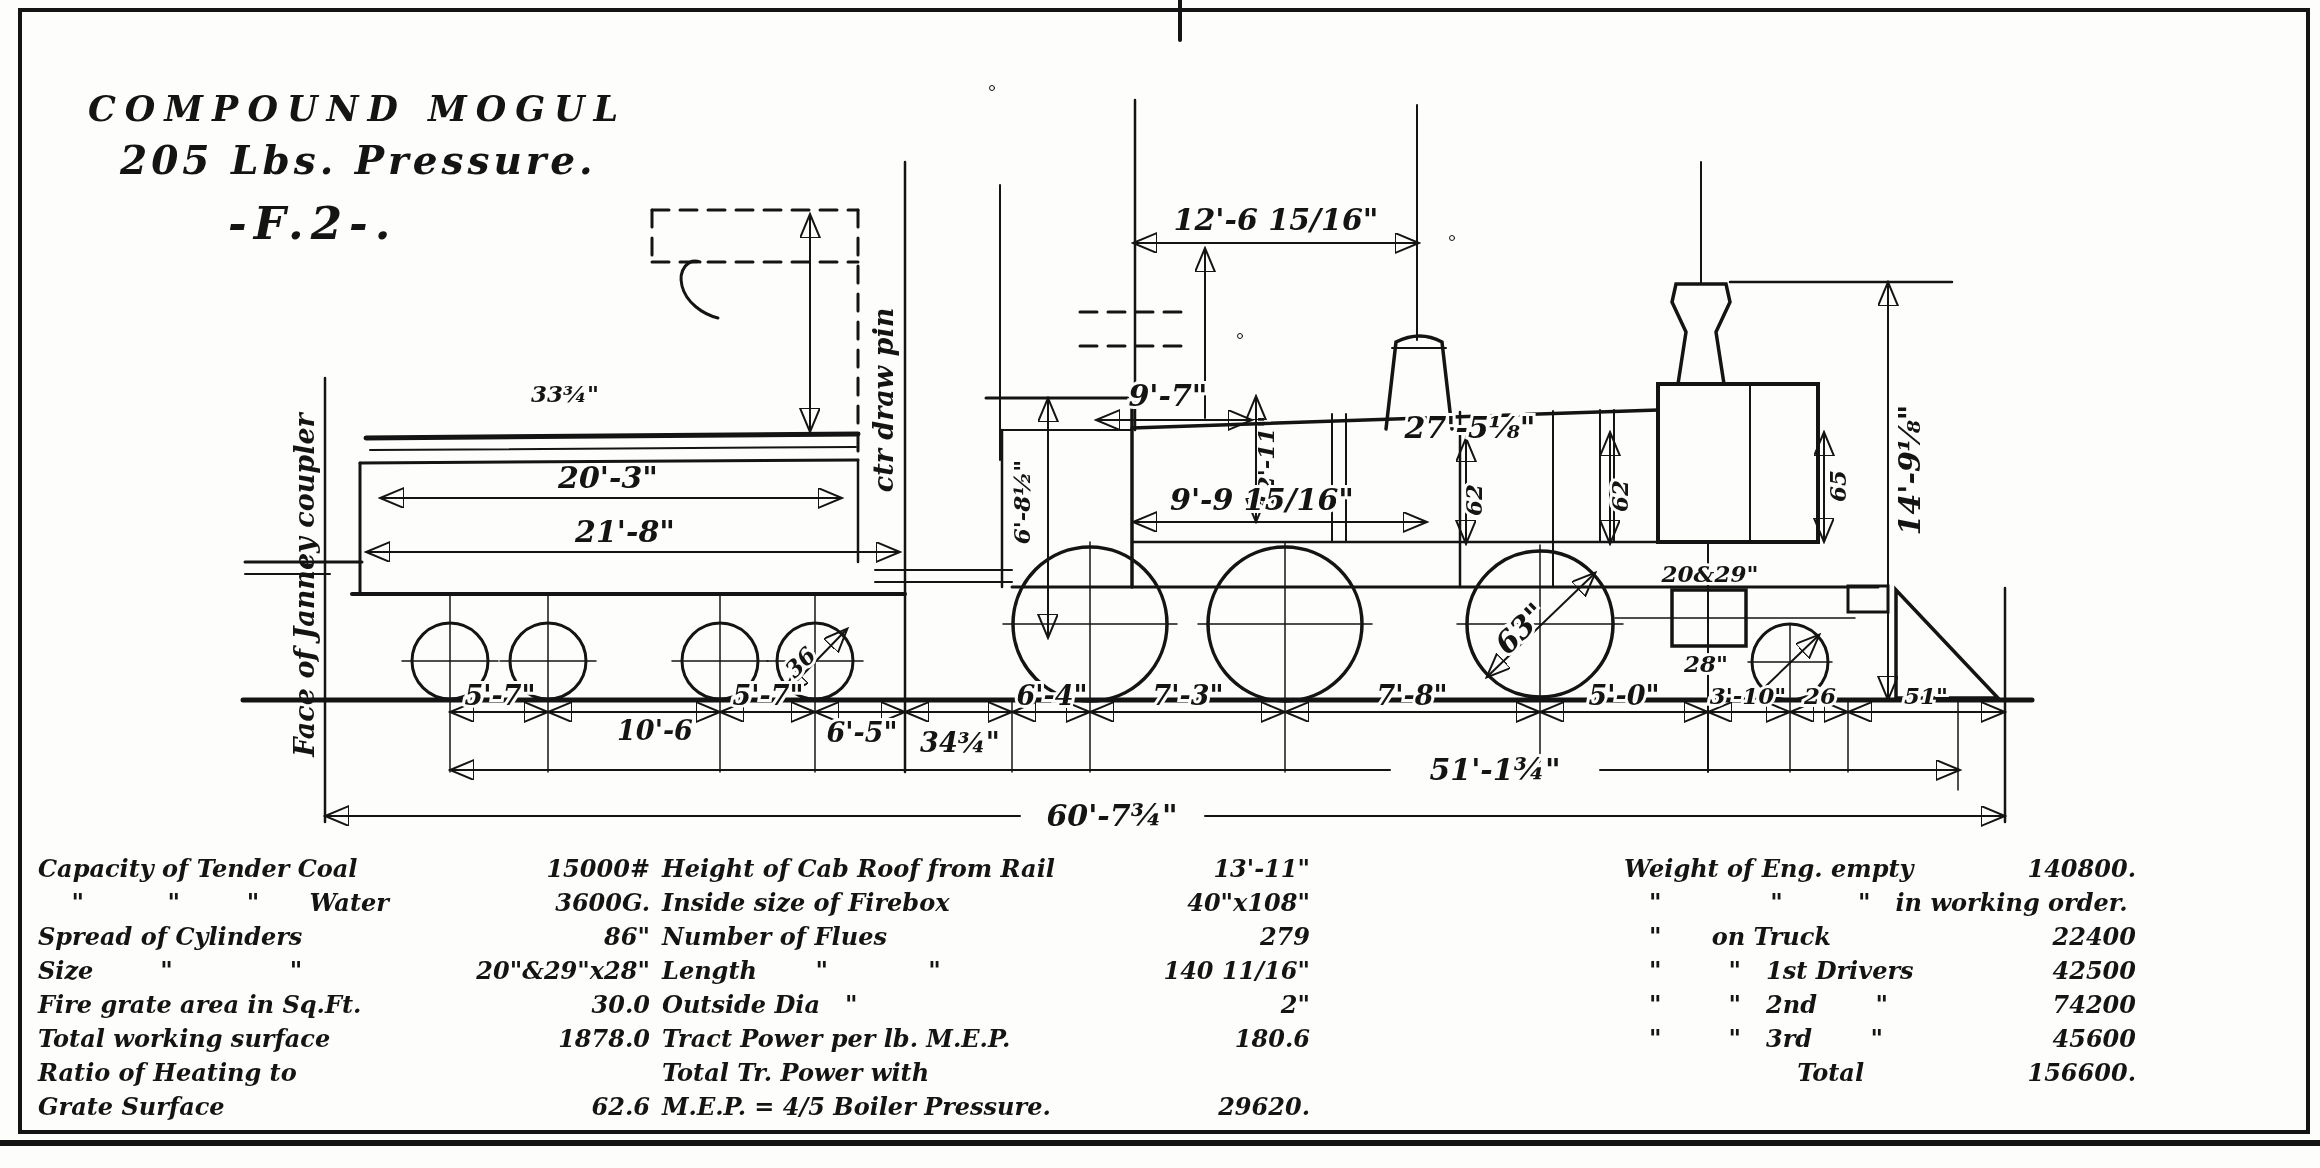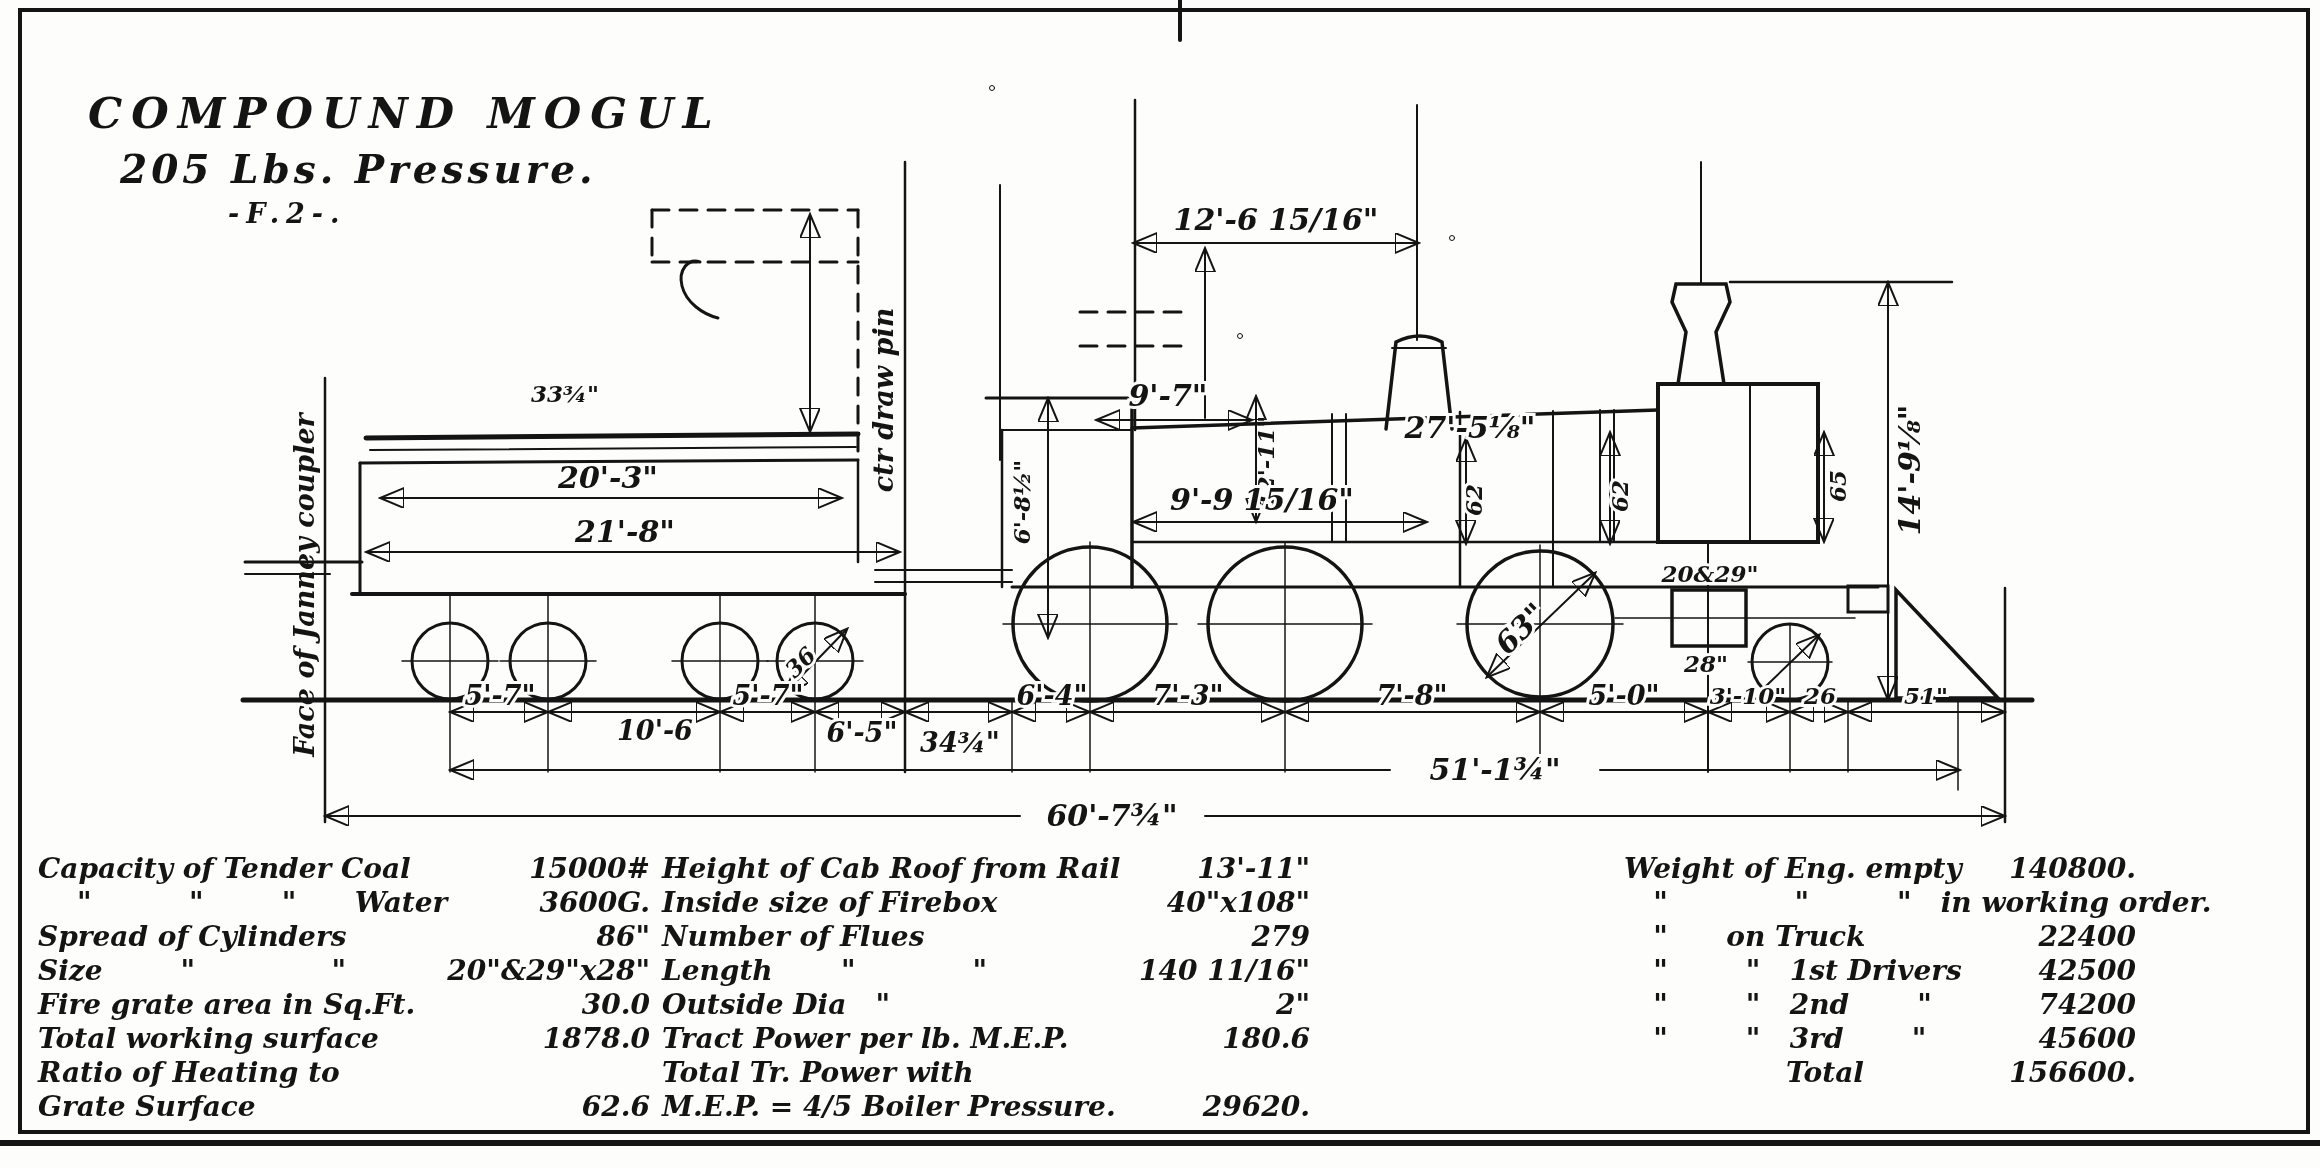--- a/index.html
+++ b/index.html
@@ -7,25 +7,25 @@
         font-family:"DejaVu Serif","Liberation Serif",serif;color:#141414;}
   svg{position:absolute;left:0;top:0;}
   svg line, svg path, svg rect, svg circle, svg polygon{stroke:#141414;fill:none;stroke-linecap:round;}
   .t{font:bold italic 27px "DejaVu Serif","Liberation Serif",serif;fill:#141414;stroke:none;}
   .big{font-size:30px;}
   .sm{font-size:23px;}
   .halo{paint-order:stroke;stroke:#fdfdfb;stroke-width:6px;}
   .mid{text-anchor:middle;}
   
   .title{position:absolute;left:88px;top:88px;font-style:italic;font-weight:bold;}
-  .title .l1{font-size:43px;letter-spacing:9px;}
+  .title .l1{font-size:35px;letter-spacing:9px;}
   .title .l2{font-size:39px;letter-spacing:4px;margin:8px 0 0 32px;}
-  .title .l3{font-size:27px;letter-spacing:7px;margin:6px 0 0 140px;}
+  .title .l3{font-size:45px;letter-spacing:7px;margin:14px 0 0 140px;}
   
-  .spec-col{position:absolute;top:852px;font-size:28px;font-weight:bold;font-style:italic;line-height:34px;}
+  .spec-col{position:absolute;top:852px;font-size:24px;font-weight:bold;font-style:italic;line-height:34px;}
   .spec-row{display:flex;white-space:pre;}
   .lbl{flex:1 1 auto;white-space:pre;}
   .val{text-align:right;white-space:pre;}
   .c1{left:38px;width:612px;}  .c1 .val{width:215px;}
   .c2{left:662px;width:648px;} .c2 .val{width:230px;}
   .c3{left:1624px;width:512px;}.c3 .val{width:170px;}
   .total-row{justify-content:flex-end;gap:102px;}
 </style>
 </head>
 <body>

